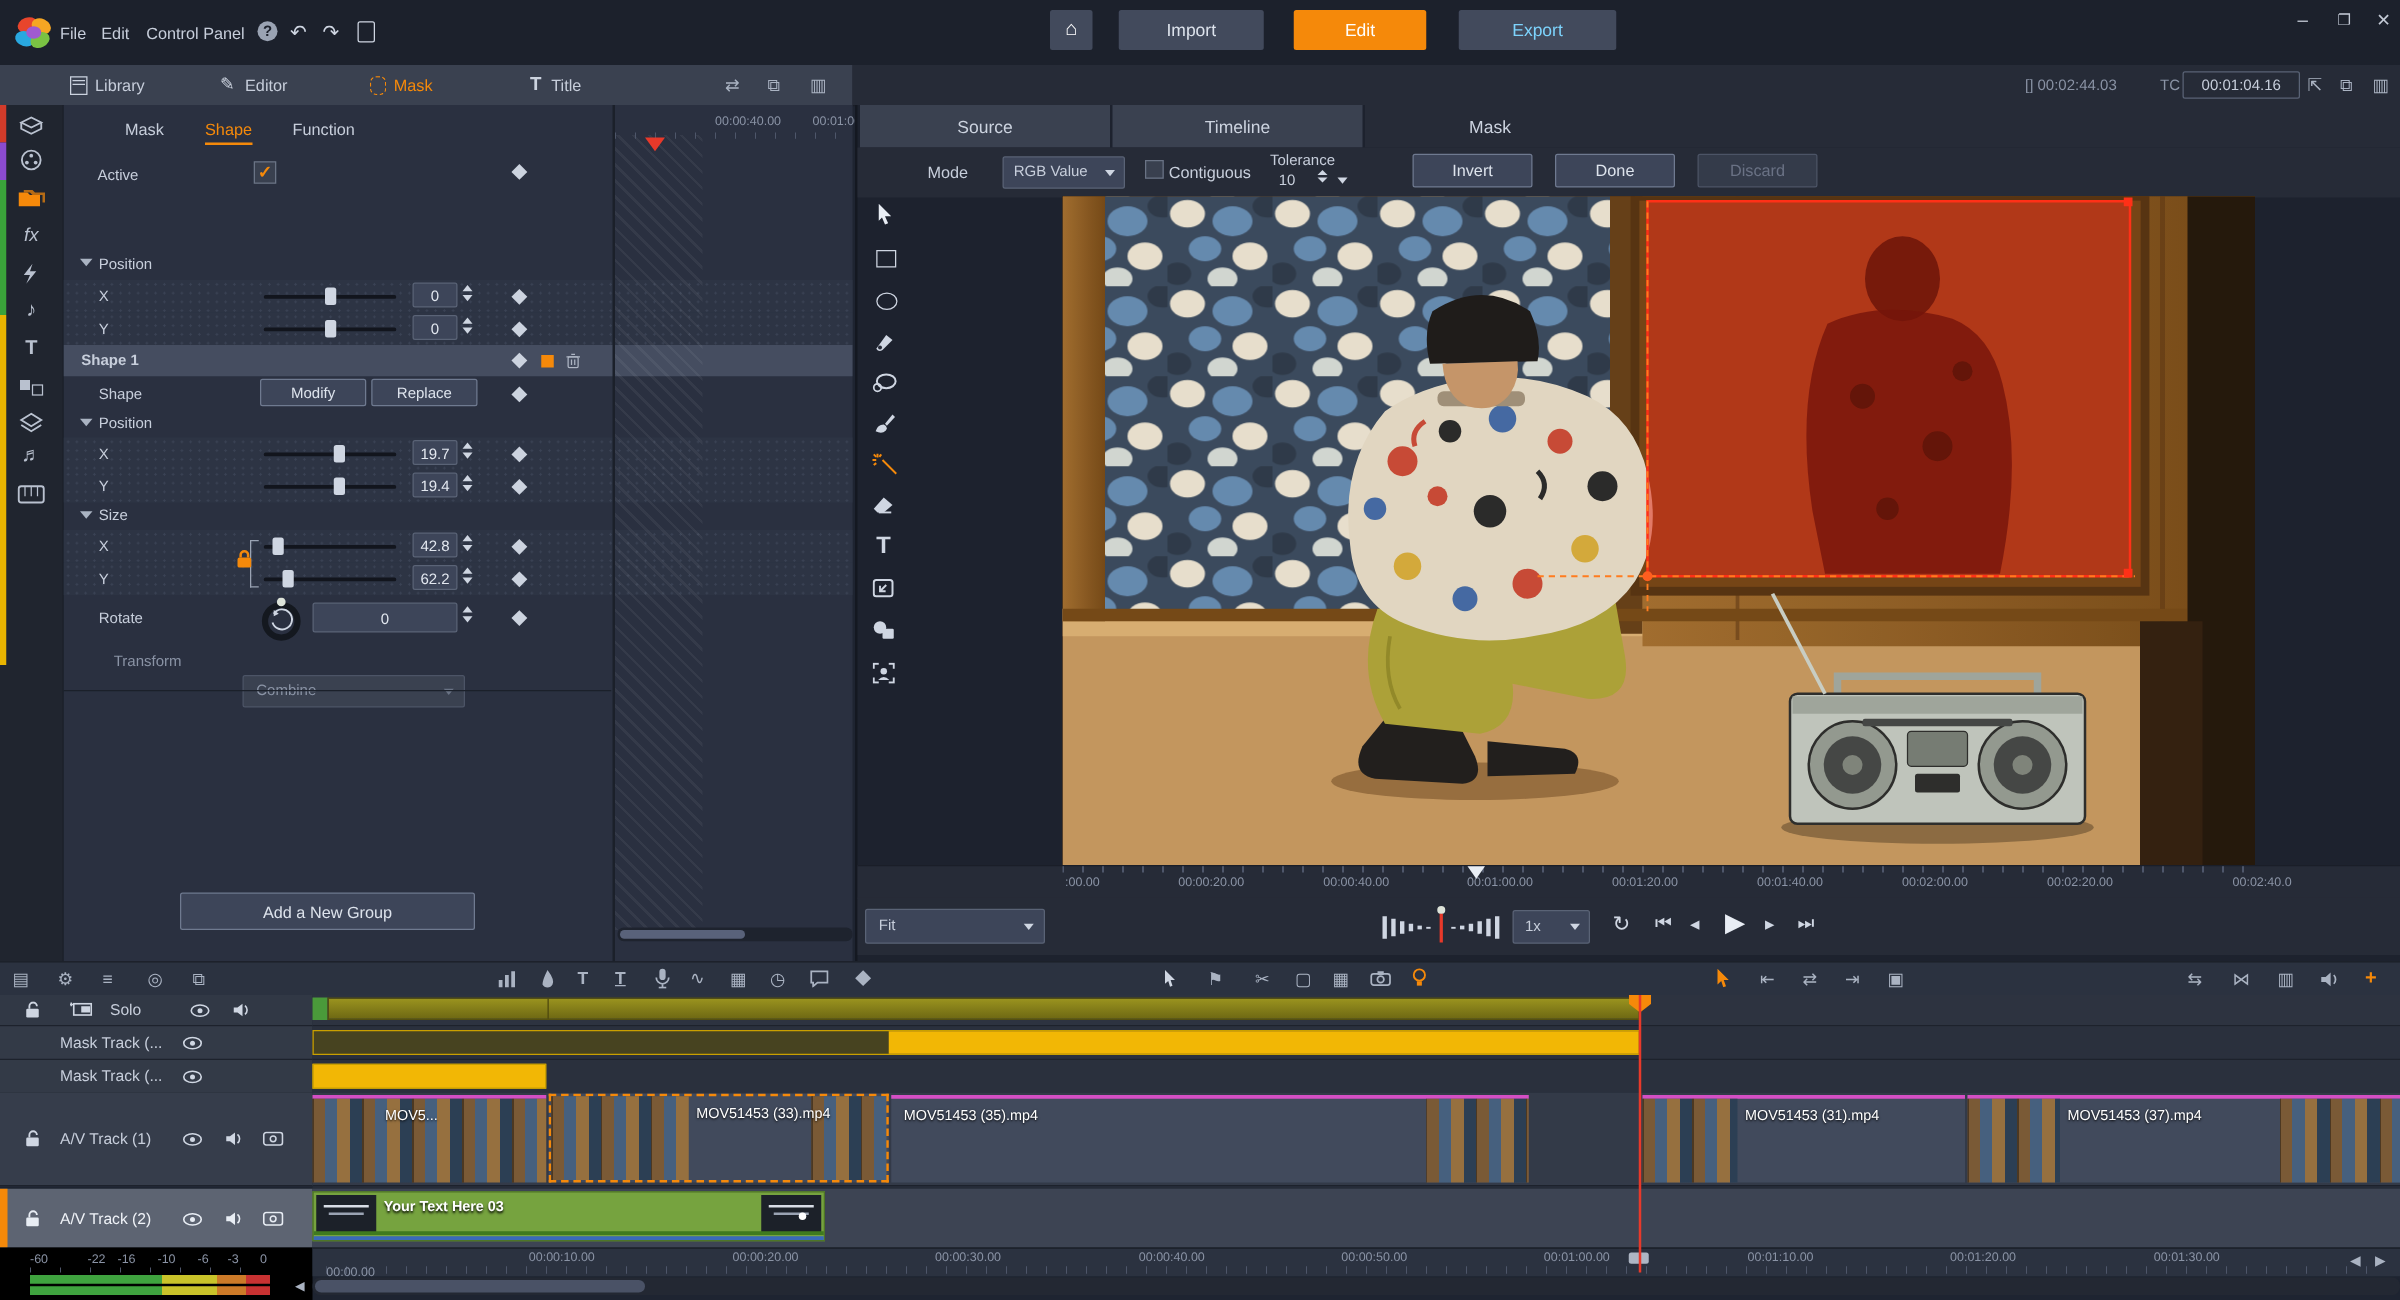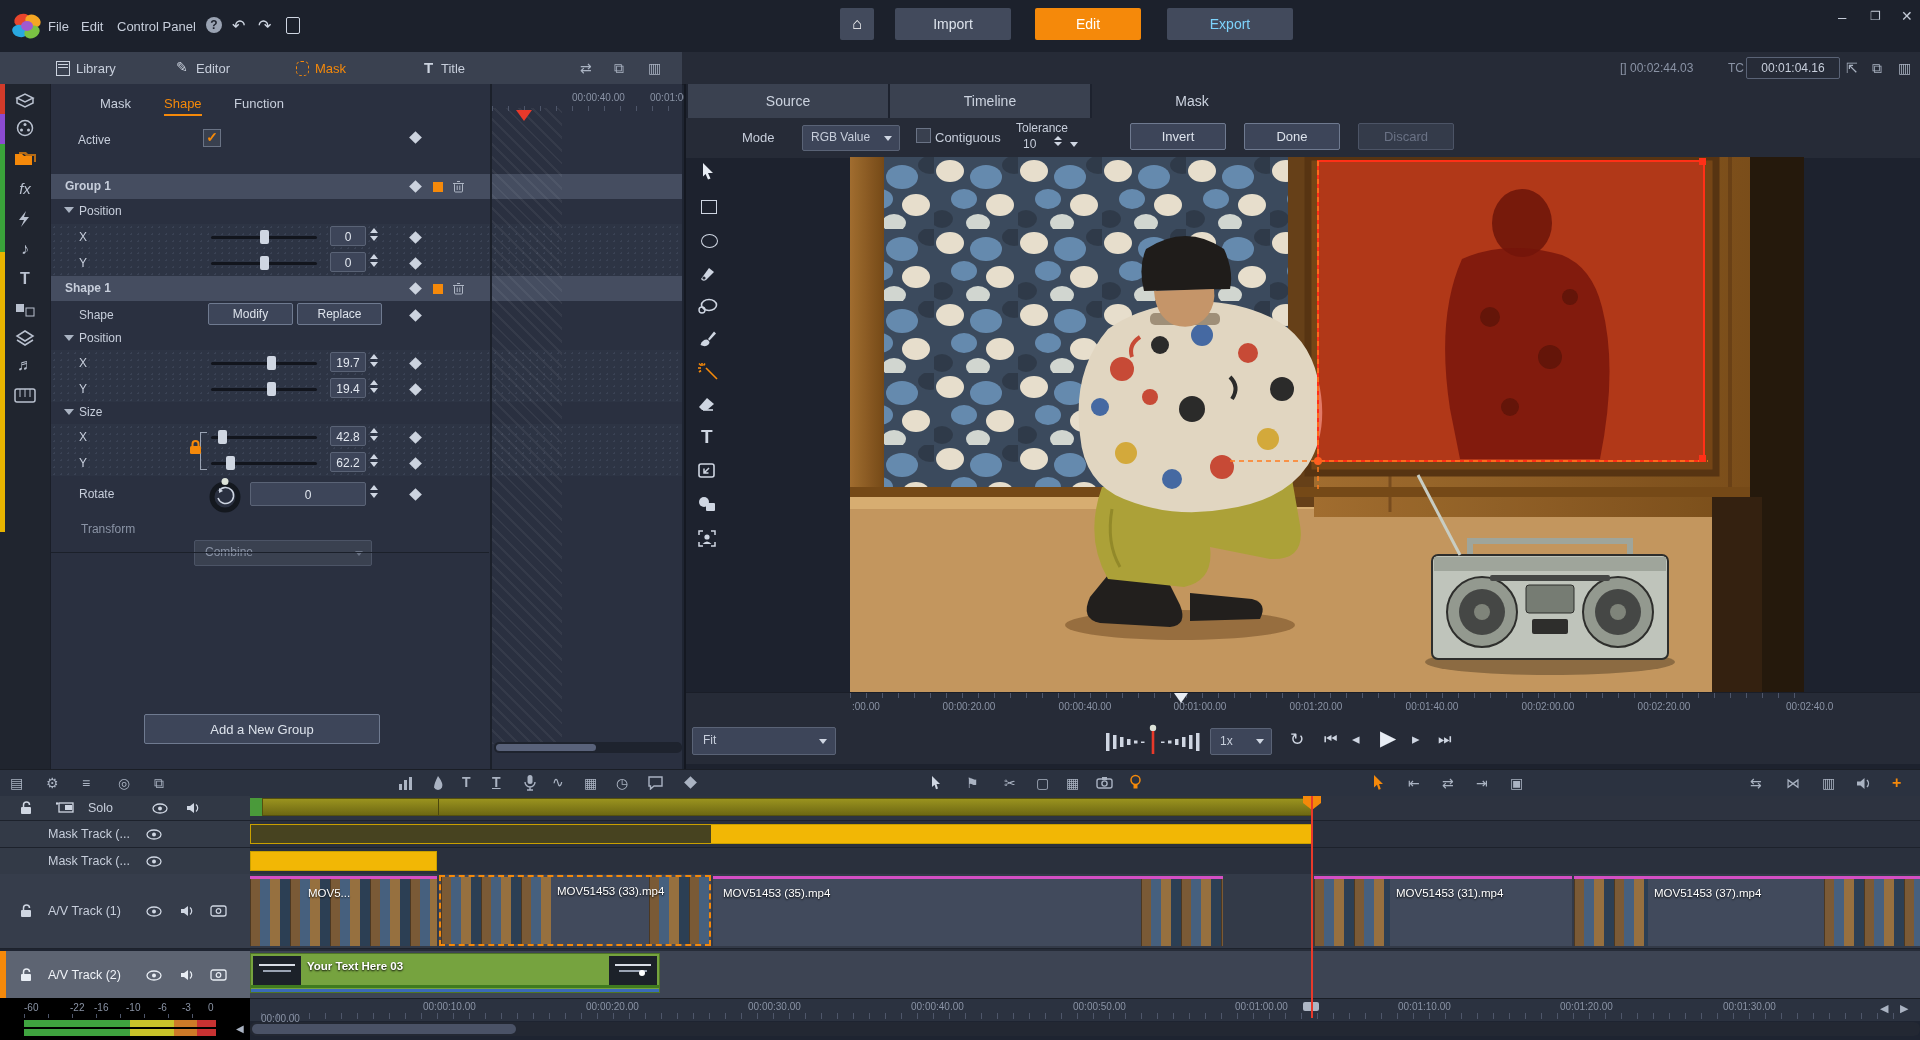--- a/index.html
+++ b/index.html
@@ -140,32 +140,20 @@
   <div class="abs" style="left:51px;top:84px;width:631px;height:685px;background:#2a3040;">
 
     <div class="abs t" style="left:49px;top:12px;font-size:13px;">Mask</div>
     <div class="abs t orange" style="left:113px;top:12px;font-size:13px;border-bottom:2px solid #f5890a;padding-bottom:3px;">Shape</div>
     <div class="abs t" style="left:183px;top:12px;font-size:13px;">Function</div>
 
     <div class="abs t" style="left:27px;top:49px;">Active</div>
     <div class="abs" style="left:152px;top:45px;width:16px;height:16px;background:#39404f;border:1px solid #6a7385;color:#f5890a;font-weight:bold;font-size:14px;line-height:15px;text-align:center;">✓</div>
     <div class="abs kf" style="left:360px;top:49px;"></div>
 
-    <div class="abs band" style="left:0;top:90px;width:631px;height:25px;">
-      <div class="abs t" style="left:14px;top:5px;font-weight:bold;">Group 1</div>
-      <div class="abs kf" style="left:360px;top:8px;"></div>
-      <div class="abs sq" style="left:382px;top:8px;"></div>
-      <svg class="abs" style="left:402px;top:6px" width="11" height="13">
-          <rect x="1.5" y="3.5" width="8" height="8.5" rx="1" fill="none" stroke="#aeb6c4"></rect>
-          <line x1="0" y1="3.5" x2="11" y2="3.5" stroke="#aeb6c4"></line>
-          <line x1="4" y1="1.5" x2="7" y2="1.5" stroke="#aeb6c4"></line>
-          <line x1="4.2" y1="5.5" x2="4.2" y2="10" stroke="#aeb6c4"></line>
-          <line x1="6.8" y1="5.5" x2="6.8" y2="10" stroke="#aeb6c4"></line>
-        </svg>
-    </div>
 
     <div class="abs" style="left:0;top:116px;width:438px;height:23px;">
       <div class="abs dim" style="left:13px;top:7px;width:0;height:0;border-left:5px solid transparent;border-right:5px solid transparent;border-top:6px solid #aab3c2;"></div>
       <div class="abs t" style="left:28px;top:4px;">Position</div>
     </div>
     <div class="abs dotrow" style="left:0;top:140px;width:631px;height:26px;">
       <div class="abs t" style="left:28px;top:6px;">X</div>
       <div class="abs sl" style="left:160px;top:12px;width:106px;">
           <div class="abs sth" style="left:49px;"></div>
         </div>
@@ -283,21 +271,21 @@
         </svg>
       <div class="abs vb" style="left:199px;top:6px;width:116px;height:24px;line-height:24px;">0</div>
       <div class="abs" style="left:319px;top:9px;">
           <div class="tu"></div>
           <div class="td" style="margin-top:3px;"></div>
         </div>
       <div class="abs kf" style="left:360px;top:14px;"></div>
     </div>
 
     <div class="abs" style="left:0;top:430px;width:438px;height:32px;">
-      <div class="abs t dim" style="left:30px;top:8px;text-align:right;">Transform</div>
+      <div class="abs t dim" style="left:40px;top:8px;text-align:right;">Transform</div>
       <div class="abs" style="left:143px;top:3px;width:176px;height:24px;background:#3a4150;border:1px solid #4c5466;border-radius:2px;margin-top:23px;">
         <span class="t dim" style="position:absolute;left:10px;top:4px;">Combine</span>
         <div class="td" style="position:absolute;right:8px;top:10px;border-top-color:#6a7385;"></div>
       </div>
     </div>
     <div class="abs" style="left:0;top:468px;width:438px;height:1px;background:#1b202a;"></div>
 
     <div class="abs btn" style="left:93px;top:630px;width:236px;height:30px;line-height:29px;font-size:13px;">Add a New Group</div>
 
     <div class="abs" style="left:439px;top:0;width:192px;height:685px;border-left:2px solid #1b202a;">

